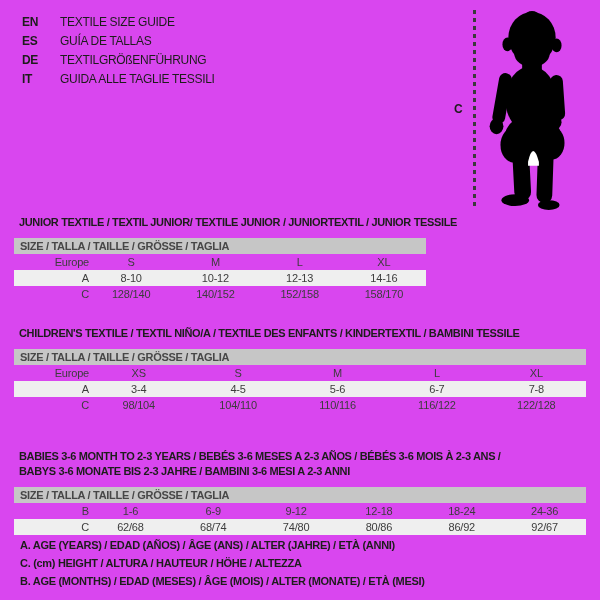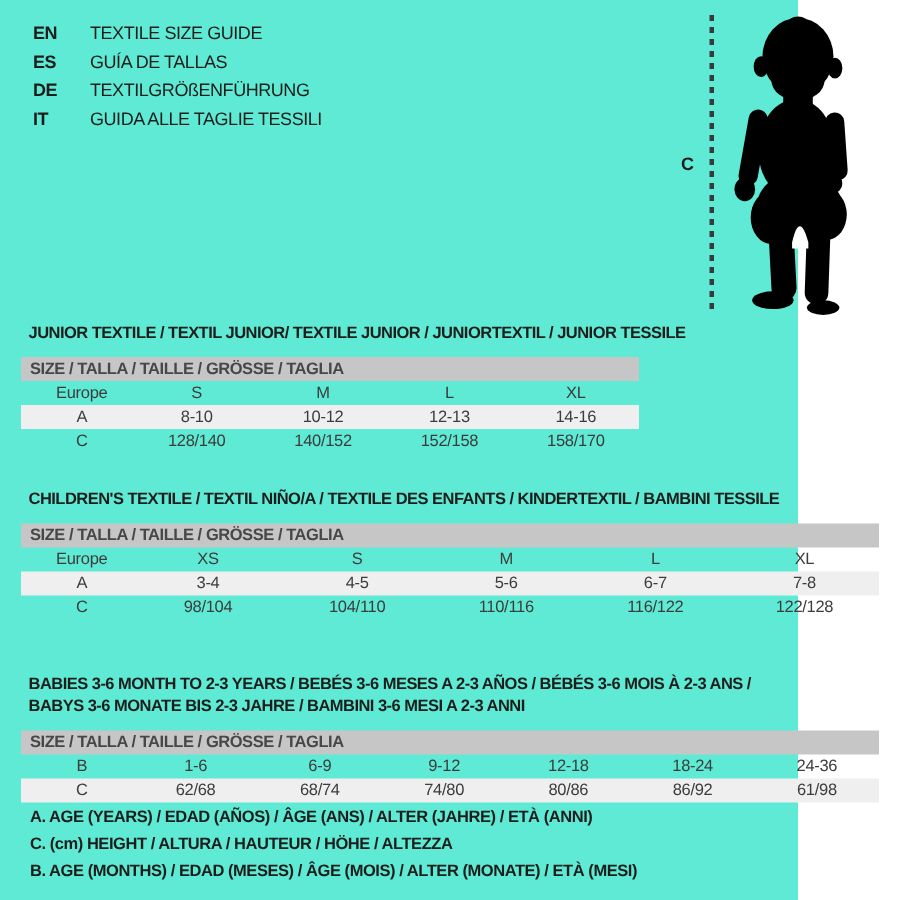--- a/index.html
+++ b/index.html
@@ -1,18 +1,18 @@
 <!DOCTYPE html>
 <html><head>
 <meta charset="utf-8">
 <style>
   * { margin:0; padding:0; box-sizing:border-box; }
   html,body { width:600px; height:600px; background:#fff; overflow:hidden;
     font-family:"Liberation Sans", sans-serif; color:#1d1d1b; }
-  .page { position:relative; width:532px; height:600px; background:#5eead4;padding-left:38px; }
+  .page { position:relative; width:600px; height:600px; background:#d946ef;padding-left:38px; }
 
   
   .lang-block { position:absolute; top:13px; left:22px; }
   .lang-row { display:flex; line-height:19px; }
   .lang-code { width:38px; font-weight:bold; font-size:12px; letter-spacing:-0.3px; }
   .lang-label { font-weight:normal; font-size:12px; letter-spacing:-0.3px; white-space:nowrap; }
 
   
   .figure { position:absolute; top:8px; left:452px; width:140px; height:202px; }
   .measure-label { position:absolute; left:2px; top:50%; transform:translateY(-50%);
@@ -27,21 +27,21 @@
     margin:0 0 8px 5px; white-space:nowrap; line-height:15px; }
   .tbl { margin-bottom:0; }
   .tbl.cols4 { width:412px; }
   .tbl.cols5, .tbl.cols6 { width:572px; }
   .size-bar { background:#c6c6c6; color:#474747; font-weight:bold; font-size:11px;
     letter-spacing:-0.3px; height:16px; line-height:16px; padding-left:6px; }
   .trow { display:grid; height:16px; line-height:16px; font-size:11px;
     letter-spacing:-0.2px; color:#3c3c3c; }
   .trow.shaded { background:#efefef; }
   .tcell { text-align:center; }
-  .tcell.label { text-align:center; padding-left:6px; }
+  .tcell.label { text-align:right; padding-left:6px; }
   .size-section { margin-bottom:24px; }
   .size-section:nth-child(3) { margin-bottom:13px;margin-top:36px; }
   .size-section:last-child { margin-bottom:0; }
 
   
   .footnotes { position:absolute; top:536px; left:20px; }
   .footnote { font-weight:bold; font-size:11px; letter-spacing:-0.3px;
     line-height:18px; white-space:nowrap; }
 </style>
 </head>
@@ -174,21 +174,21 @@
             <div class="tcell">18-24</div>
             <div class="tcell">24-36</div>
           </div>
           <div class="trow shaded" style="grid-template-columns:75px repeat(6,1fr)">
             <div class="tcell label">C</div>
             <div class="tcell">62/68</div>
             <div class="tcell">68/74</div>
             <div class="tcell">74/80</div>
             <div class="tcell">80/86</div>
             <div class="tcell">86/92</div>
-            <div class="tcell">61/98</div>
+            <div class="tcell">92/67</div>
           </div>
         </div>
       </section>
     </div>
 
   <div class="footnotes">
       <div class="footnote">A. AGE (YEARS) / EDAD (AÑOS) / ÂGE (ANS) / ALTER (JAHRE) / ETÀ (ANNI)</div>
       <div class="footnote">C. (cm) HEIGHT / ALTURA / HAUTEUR / HÖHE / ALTEZZA</div>
       <div class="footnote">B. AGE (MONTHS) / EDAD (MESES) / ÂGE (MOIS) / ALTER (MONATE) / ETÀ (MESI)</div>
     </div>

